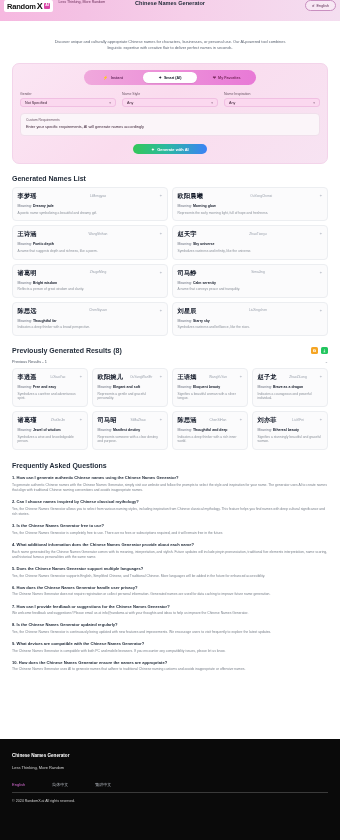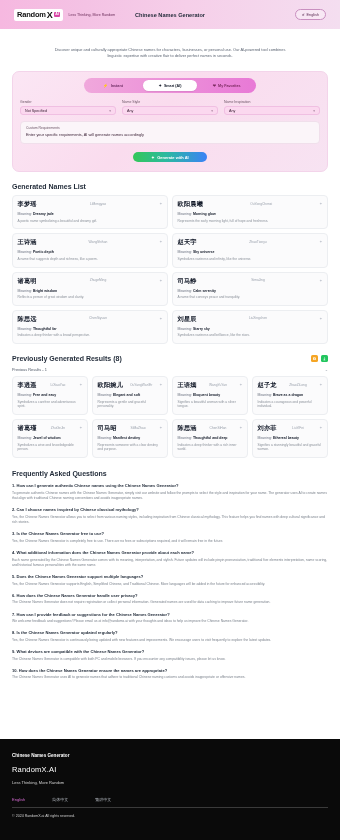--- a/index.html
+++ b/index.html
@@ -7,23 +7,23 @@
   body {
     font-family:"Liberation Sans", sans-serif;
     background:#ffffff;
     color:#111827;
     overflow:hidden;
   }
   .page { width:340px; height:840px; position:relative; }
 
   
   .header {
-    height:29px;
+    height:21px;
     background:linear-gradient(90deg,#f6b8e0 0%,#f4c2e4 25%,#f6cfe9 55%,#f4def0 100%);
-    display:flex; align-items:center; padding:0 14px;
+    display:flex; align-items:flex-start; padding:0 4px;
     position:relative;
   }
   .logo-box {
     background:#ffffff; border-radius:2px; padding:1px 3px;
     display:flex; align-items:center; gap:1px;
   }
   .logo-text { font-size:7.5px; font-weight:bold; color:#111; letter-spacing:-.2px; }
   .logo-x { font-size:9px; font-weight:bold; color:#111; }
   .logo-ai {
     font-size:3.6px; font-weight:bold; color:#fff; background:#d946a6;
@@ -435,21 +435,20 @@
         </div>
         <div class="qa">
           <div class="q">10. How does the Chinese Names Generator ensure the names are appropriate?</div>
           <div class="a">The Chinese Names Generator uses AI to generate names that adhere to traditional Chinese naming customs and avoids inappropriate or offensive names.</div>
         </div>
       </div>
   </div>
 
   <div class="footer">
     <div class="f-title">Chinese Names Generator</div>
-    <div class="f-brand">RandomX.AI</div>
     <div class="f-tag">Less Thinking, More Random</div>
     <div class="f-langs" id="footer-langs">
         <span class="f-lang active">English</span>
         <span class="f-lang">简体中文</span>
         <span class="f-lang">繁體中文</span>
       </div>
     <div class="f-rule"></div>
     <div class="f-copy">© 2024 RandomX.ai All rights reserved.</div>
   </div>
 </div>

